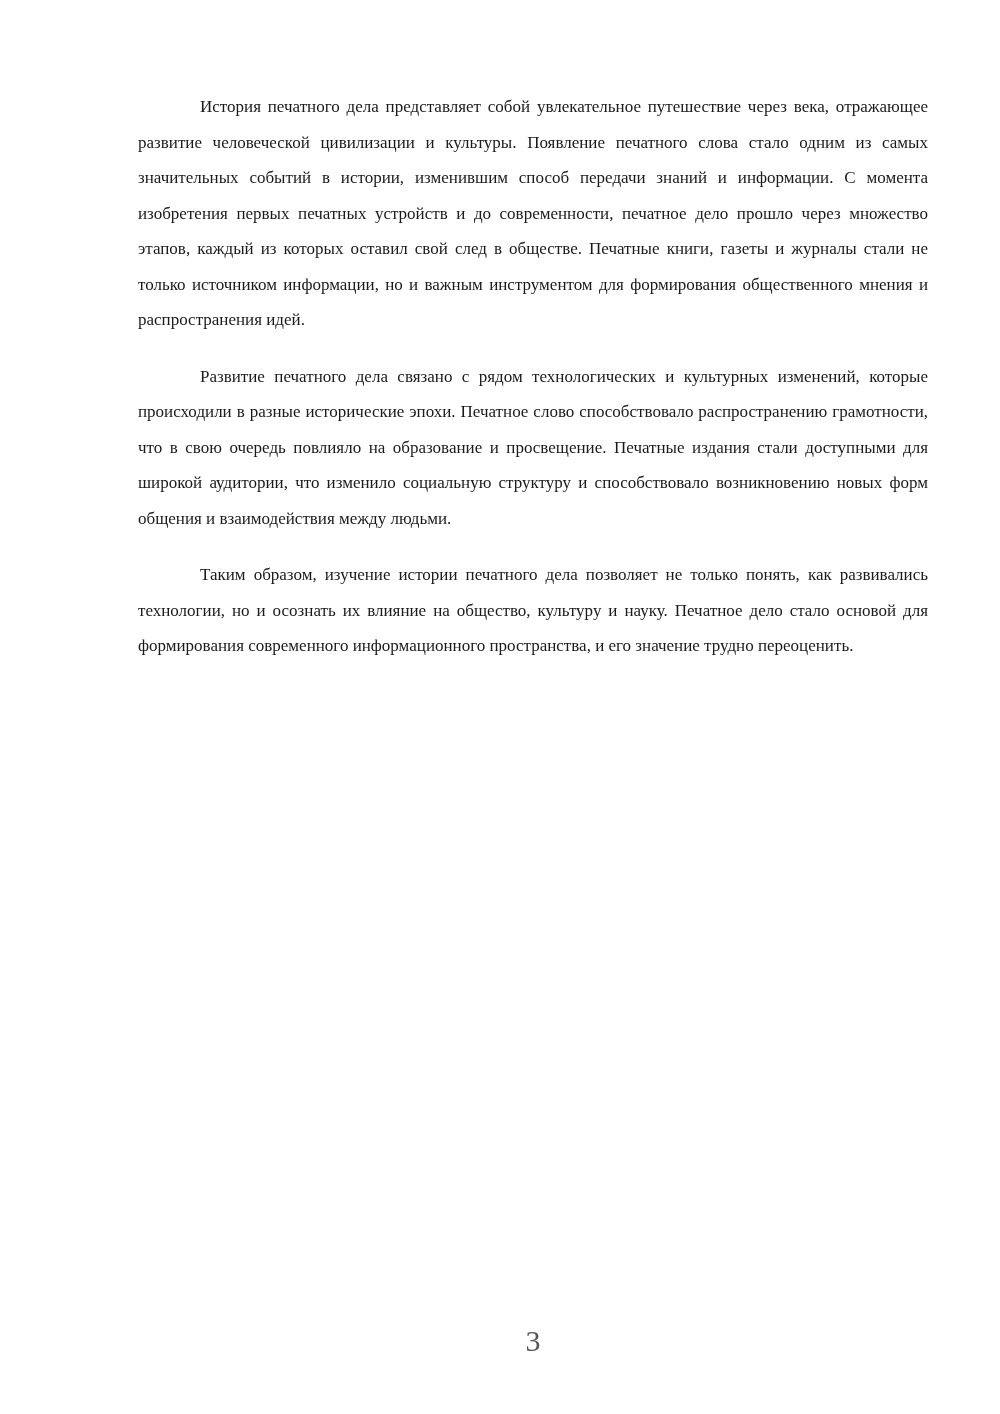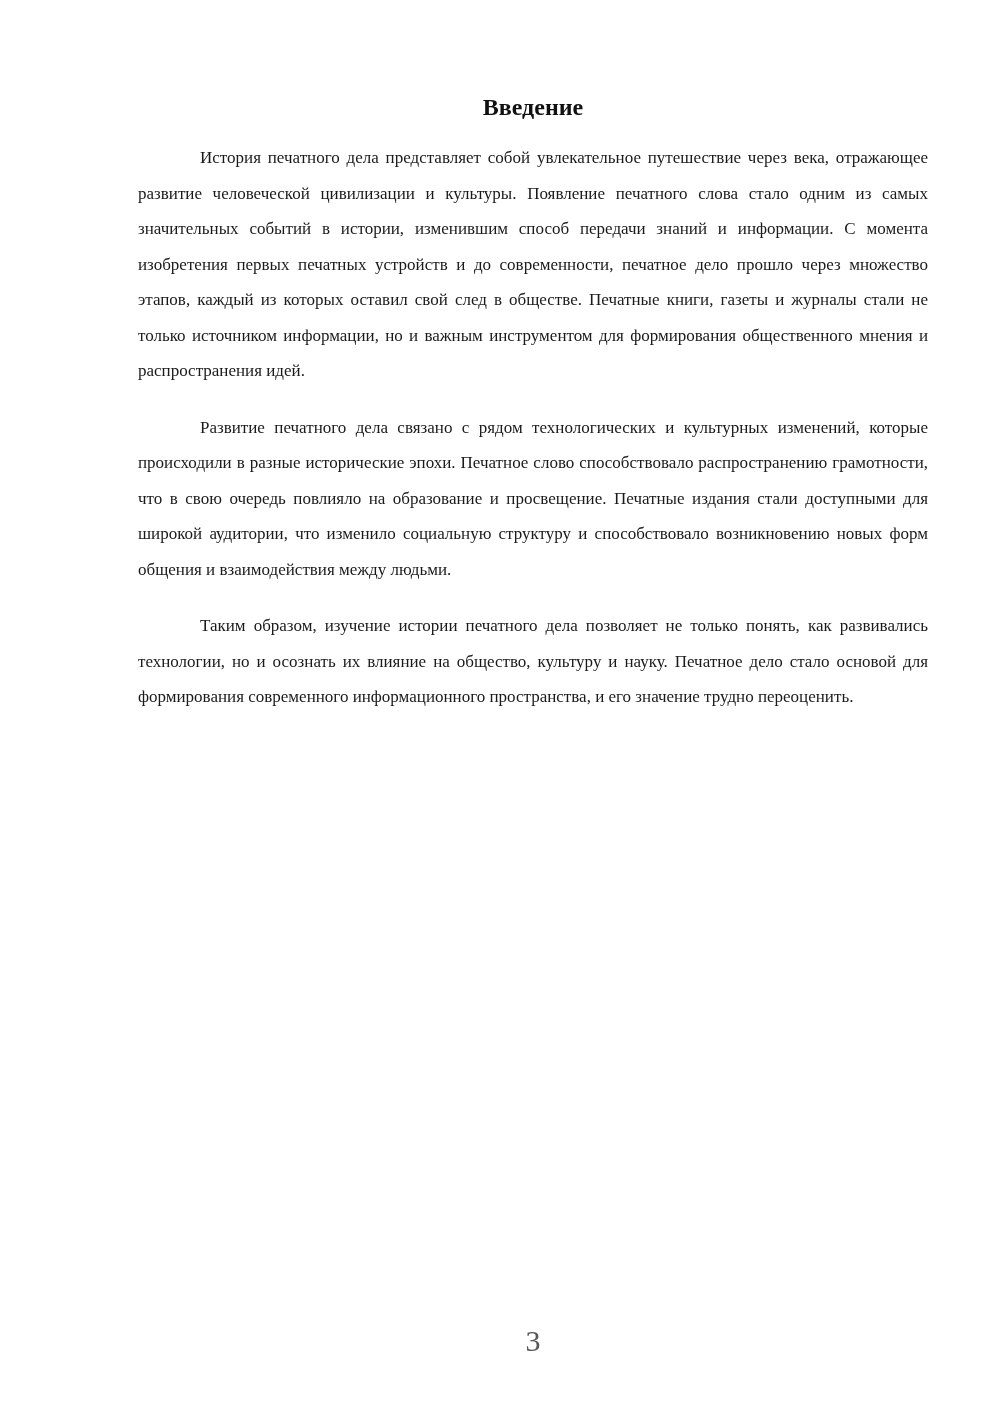--- a/index.html
+++ b/index.html
@@ -49,19 +49,18 @@
     font-size: 30px;
     line-height: 34px;
     color: #575757;
   }
 </style>
 </head>
 <body>
 
 <main class="page">
   <section class="content">
-    <h1 class="doc-title">Введение</h1>
     <p class="body-para">История печатного дела представляет собой увлекательное путешествие через века, отражающее развитие человеческой цивилизации и культуры. Появление печатного слова стало одним из самых значительных событий в истории, изменившим способ передачи знаний и информации. С момента изобретения первых печатных устройств и до современности, печатное дело прошло через множество этапов, каждый из которых оставил свой след в обществе. Печатные книги, газеты и журналы стали не только источником информации, но и важным инструментом для формирования общественного мнения и распространения идей.</p>
     <p class="body-para">Развитие печатного дела связано с рядом технологических и культурных изменений, которые происходили в разные исторические эпохи. Печатное слово способствовало распространению грамотности, что в свою очередь повлияло на образование и просвещение. Печатные издания стали доступными для широкой аудитории, что изменило социальную структуру и способствовало возникновению новых форм общения и взаимодействия между людьми.</p>
     <p class="body-para">Таким образом, изучение истории печатного дела позволяет не только понять, как развивались технологии, но и осознать их влияние на общество, культуру и науку. Печатное дело стало основой для формирования современного информационного пространства, и его значение трудно переоценить.</p>
   </section>
   <div class="page-number">3</div>
 </main>
 
 </body></html>

